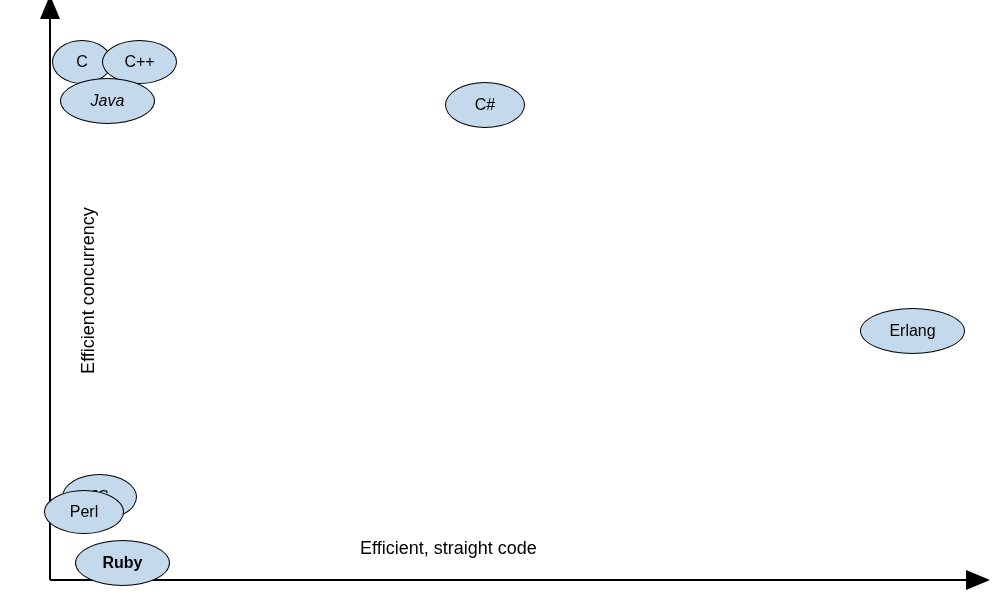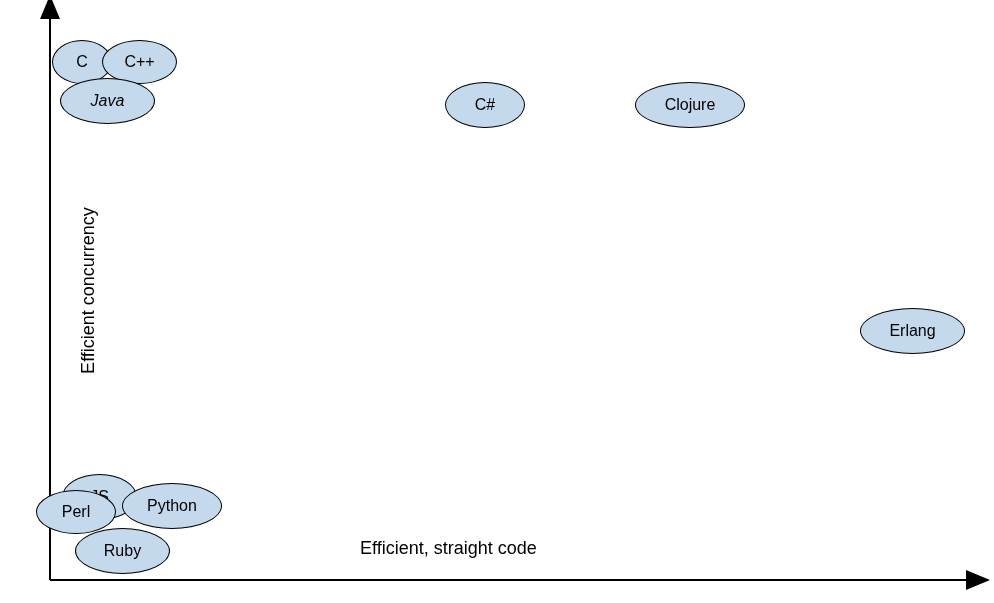--- a/index.html
+++ b/index.html
@@ -79,34 +79,28 @@
   <div class="ellipse" style="left:82px; top:30px; width:75px; height:44px;">
     <span>C++</span>
   </div>
   <div class="ellipse" style="left:40px; top:68px; width:95px; height:46px;font-style:italic;">
     <span>Java</span>
   </div>
 
   <div class="ellipse" style="left:425px; top:72px; width:80px; height:46px;">
     <span>C#</span>
   </div>
-  <div class="ellipse" style="left:615px; top:72px; width:110px; height:46px;">
-    <span>Clojure</span>
-  </div>
 
   <div class="ellipse" style="left:840px; top:298px; width:105px; height:46px;text-align:right;">
     <span>Erlang</span>
   </div>
 
   <div class="ellipse" style="left:42px; top:464px; width:75px; height:46px;">
     <span>JS</span>
   </div>
-  <div class="ellipse" style="left:16px; top:480px; width:80px; height:44px;text-align:right;">
+  <div class="ellipse" style="left:24px; top:480px; width:80px; height:44px;text-align:right;">
     <span>Perl</span>
   </div>
-  <div class="ellipse" style="left:102px; top:473px; width:100px; height:46px;">
-    <span>Python</span>
-  </div>
-  <div class="ellipse" style="left:55px; top:518px; width:95px; height:46px;">
+  <div class="ellipse" style="left:55px; top:530px; width:95px; height:46px;font-weight:bold;">
     <span>Ruby</span>
   </div>
 
 </div>
 
 </body></html>

